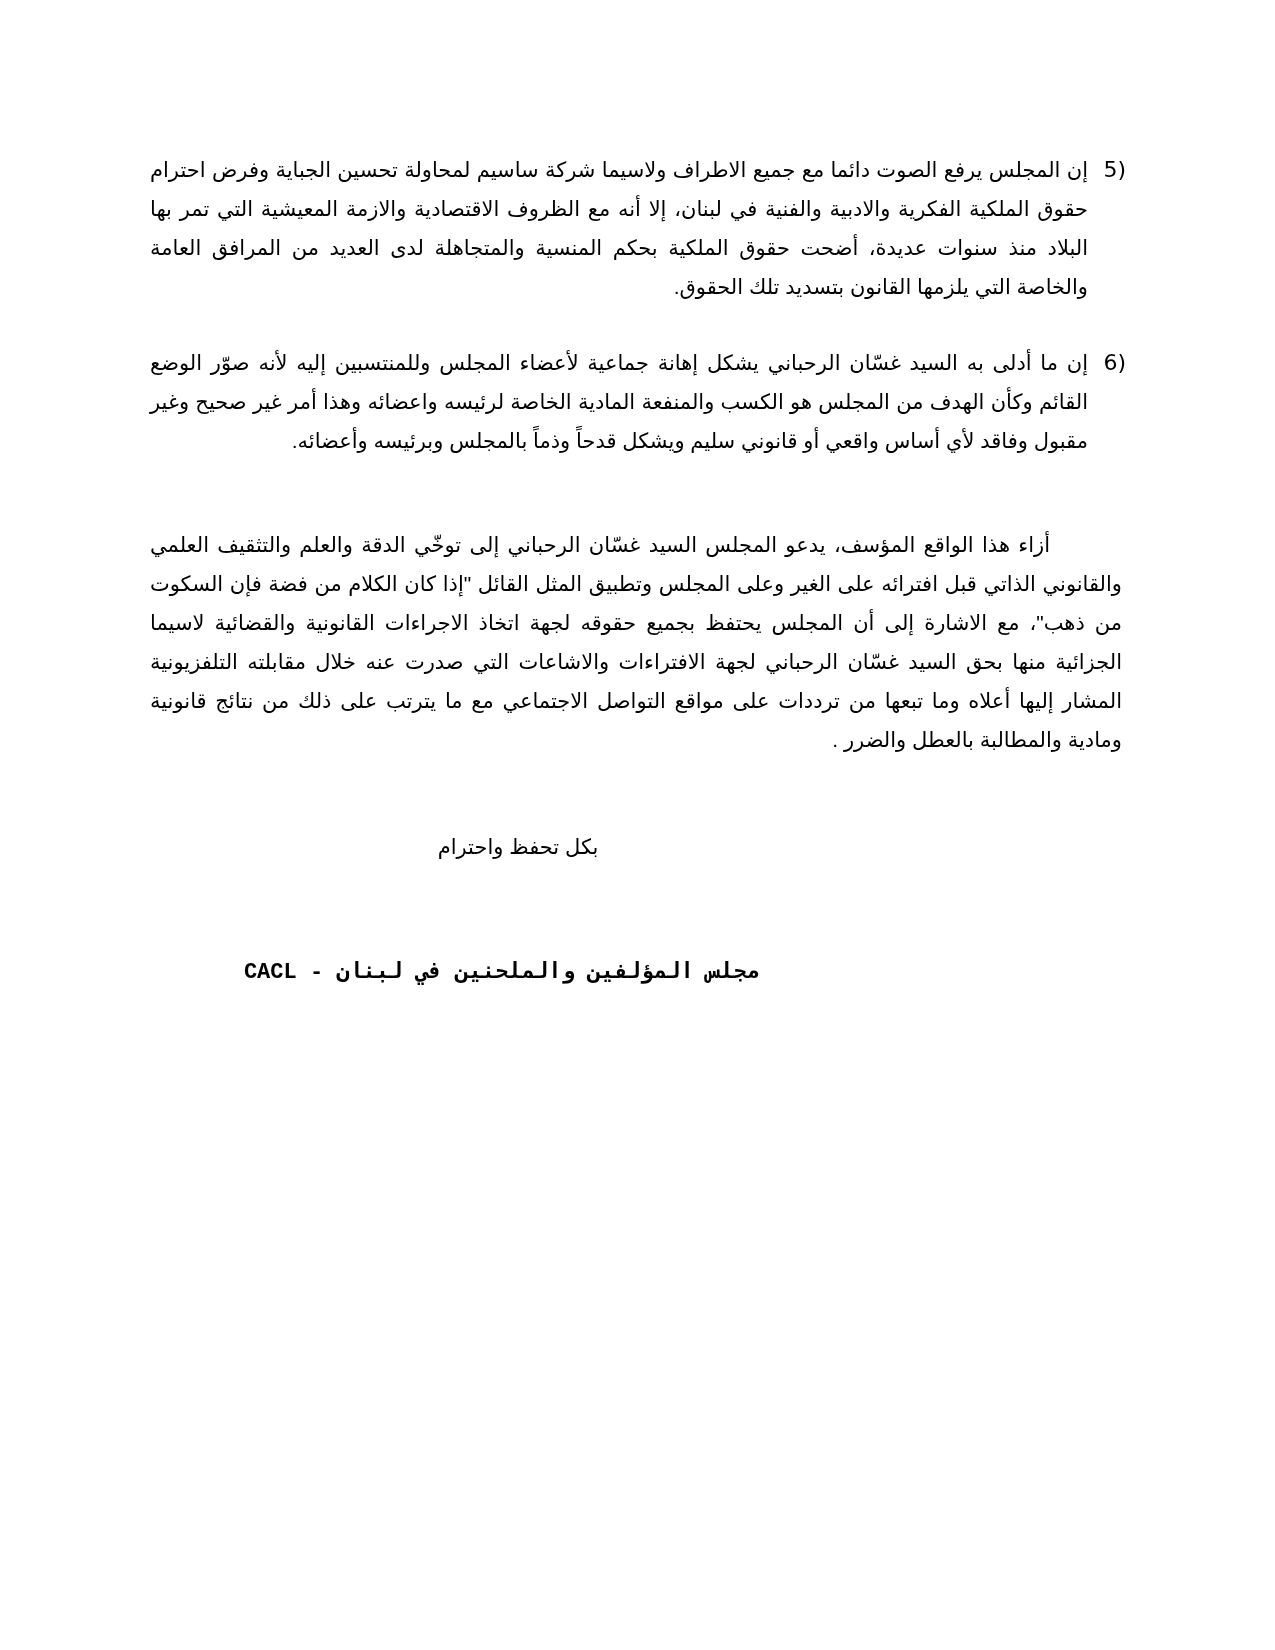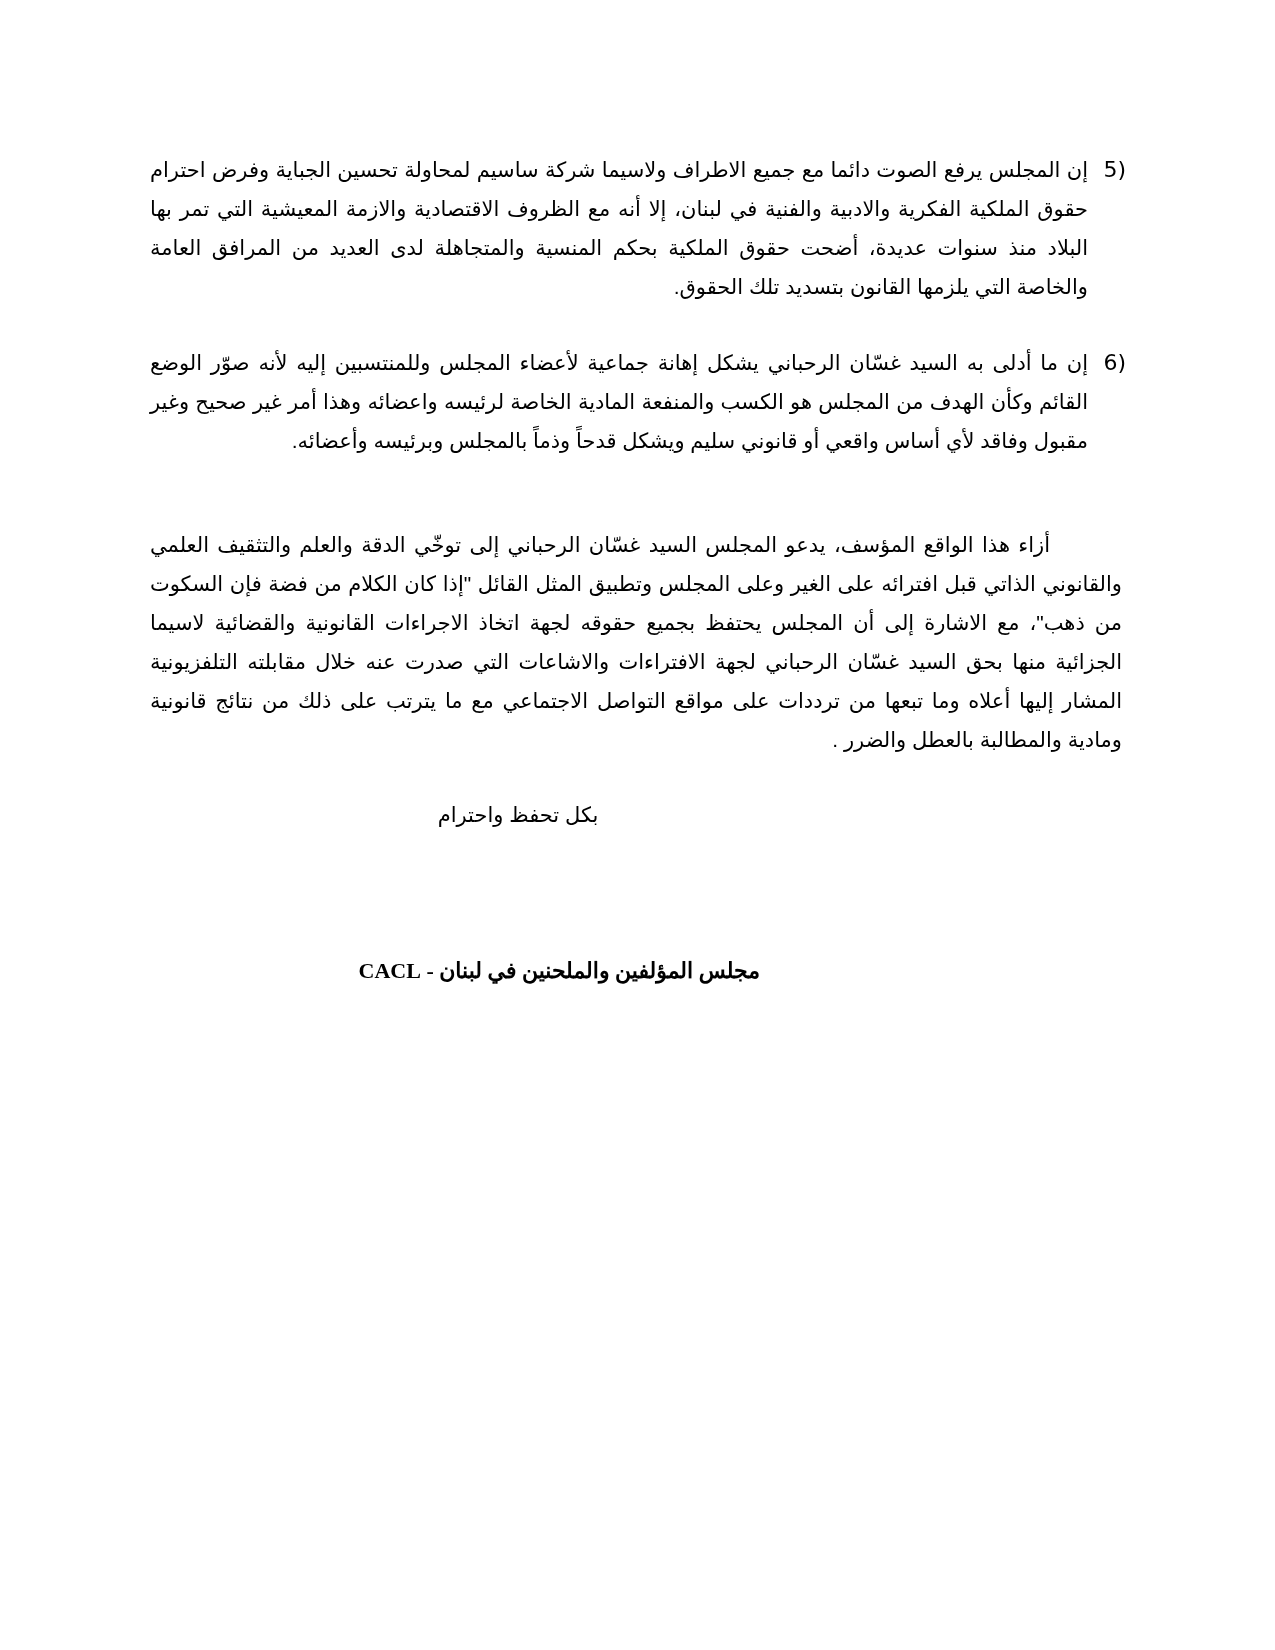--- a/index.html
+++ b/index.html
@@ -57,36 +57,36 @@
     text-align: justify;
     text-align-last: right;
     font-size: 21px;
     line-height: 39px;
     text-indent: 72px;
   }
   .closing {
     position: absolute;
     left: 432px;
     width: 172px;
-    top: 803px;
+    top: 835px;
     direction: rtl;
     text-align: center;
     font-size: 21px;
     white-space: nowrap;
   }
   .signature {
     position: absolute;
     left: 320px;
     width: 440px;
     top: 958px;
     direction: rtl;
     font-size: 22px;
     font-weight: bold;
     white-space: nowrap;
-    font-family: Liberation Serif, serif;
+    font-family: Liberation Mono, monospace;
   }
 </style>
 </head>
 <body>
 
 <div class="page">
 
   <div class="numbered-item" id="item-5">
     <span class="item-number">5)</span>
     <span class="item-body">إن المجلس يرفع الصوت دائما مع جميع الاطراف ولاسيما شركة ساسيم لمحاولة تحسين الجباية وفرض احترام حقوق الملكية الفكرية والادبية والفنية في لبنان، إلا أنه مع الظروف الاقتصادية والازمة المعيشية التي تمر بها البلاد منذ سنوات عديدة، أضحت حقوق الملكية بحكم المنسية والمتجاهلة لدى العديد من المرافق العامة والخاصة التي يلزمها القانون بتسديد تلك الحقوق.</span>

